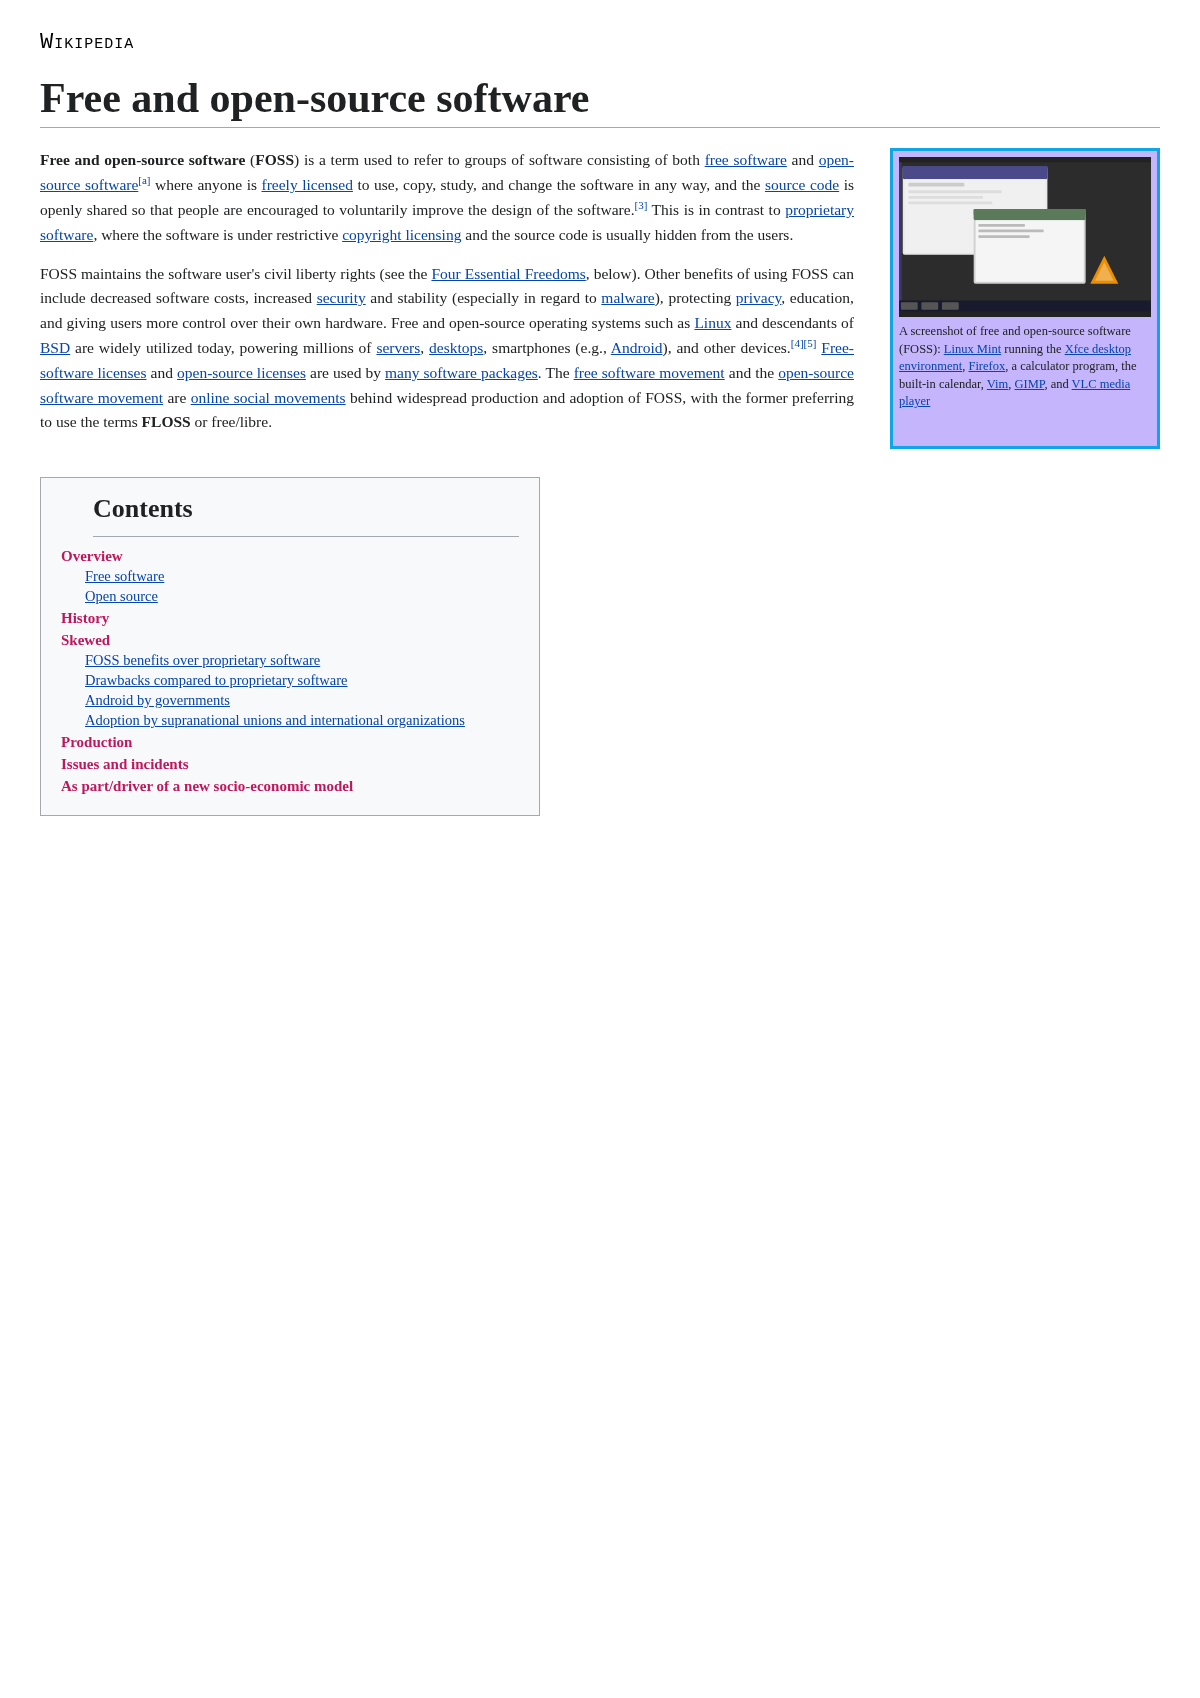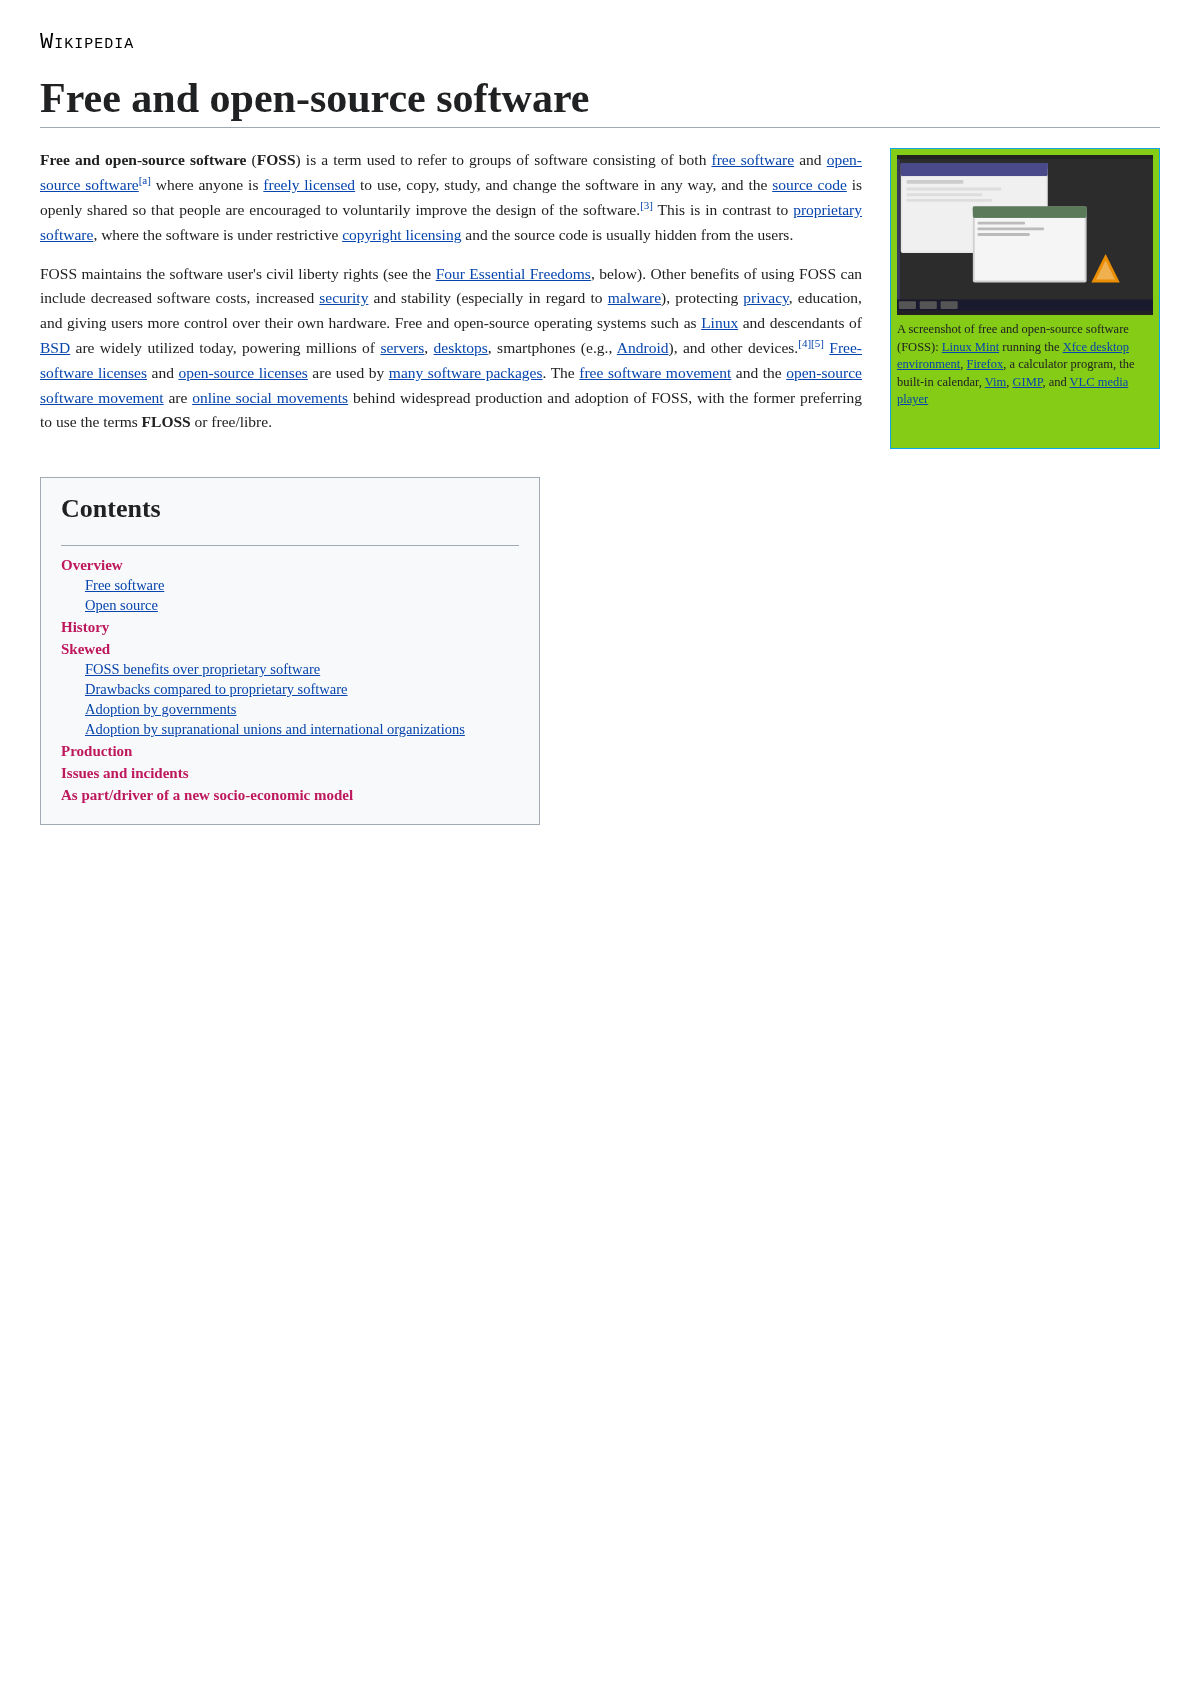--- a/index.html
+++ b/index.html
@@ -46,26 +46,26 @@
       color: #0645ad;
       text-decoration: none;
       border-bottom: 1px solid transparent;
     }
     .underline-link {
       text-decoration: underline;
       color: #0645ad;
     }
     .infobox {
       float: right;
-      border: 1px solid #0ea5e9;
-      background: #84cc16;
+      border: 3px solid #0ea5e9;
+      background: #c4b5fd;
       width: 270px;
       min-width: 270px;
       padding: 6px;
-      margin-left: 8px;
+      margin-left: 16px;
       font-size: 13px;
       line-height: 1.5;
     }
     .infobox-image {
       width: 100%;
       height: 160px;
       background: #222;
       display: flex;
       align-items: center;
       justify-content: center;
@@ -95,21 +95,22 @@
       max-width: 680px;
       margin-top: 8px;
       margin-bottom: 8px;
     }
     .contents-title {
       font-family: 'Linux Libertine', 'Georgia', serif;
       font-size: 26px;
       font-weight: bold;
       border-bottom: 1px solid #a2a9b1;
       margin-bottom: 10px;
-      padding-bottom: 21px;
+      padding-bottom: 12px;
+      margin-left: 32px;
     }
     .contents-list {
       list-style: none;
       padding: 0;
     }
     .contents-list > li {
       margin-bottom: 4px;
     }
     .contents-list > li > a {
       font-weight: bold;
@@ -224,21 +225,21 @@
     <li>
       <a>Skewed</a>
       <ul class="contents-sublist">
         <li>
           <a>FOSS benefits over proprietary software</a>
         </li>
         <li>
           <a>Drawbacks compared to proprietary software</a>
         </li>
         <li>
-          <a>Adoption by governments</a>
+          <a>Android by governments</a>
         </li>
         <li>
           <a>Adoption by supranational unions and international organizations</a>
         </li>
       </ul>
     </li>
     <li>
       <a>Production</a>
     </li>
     <li>

